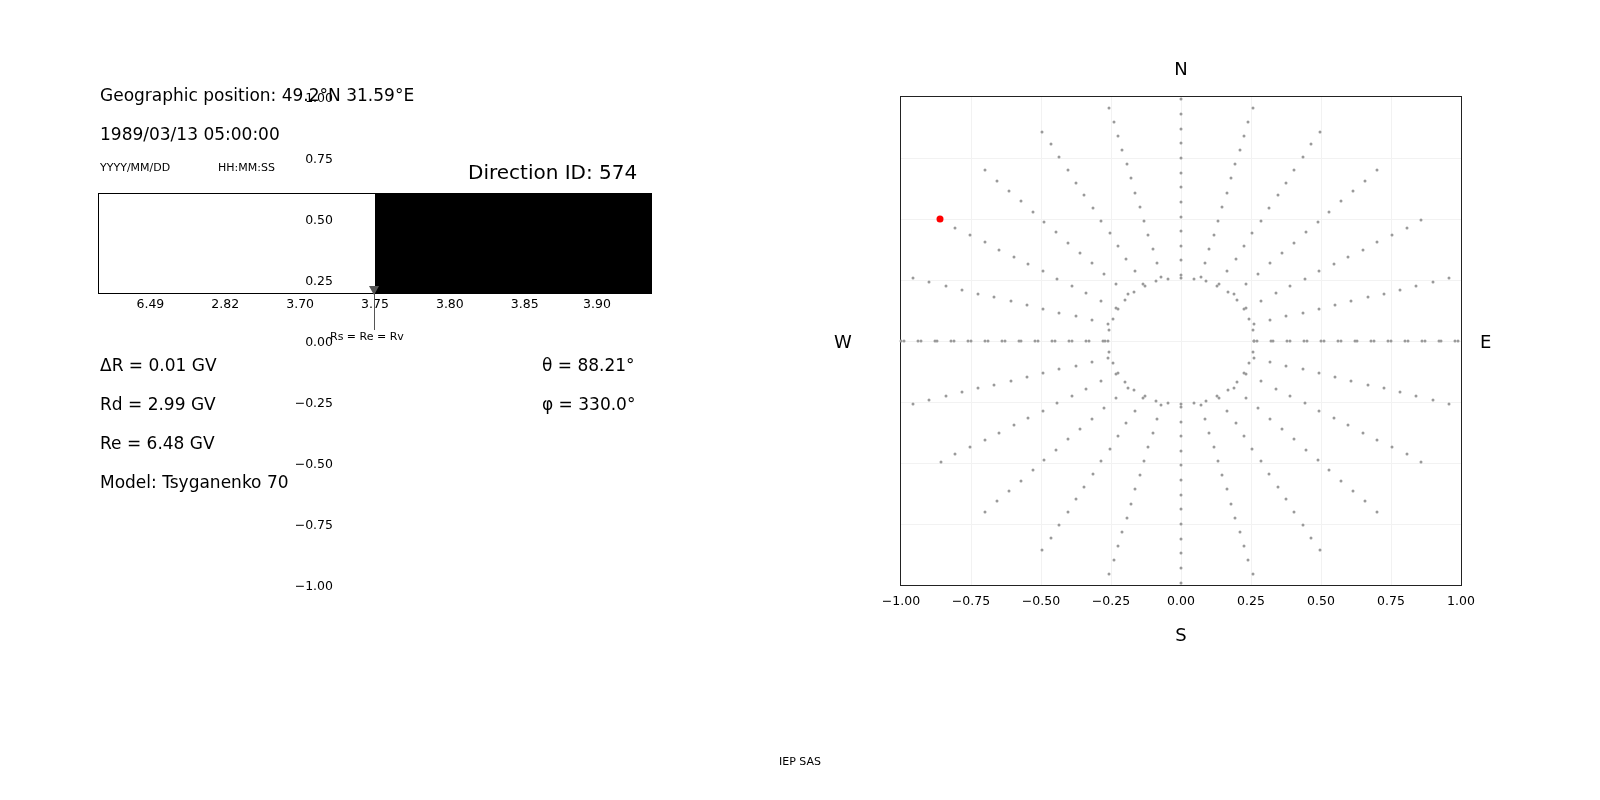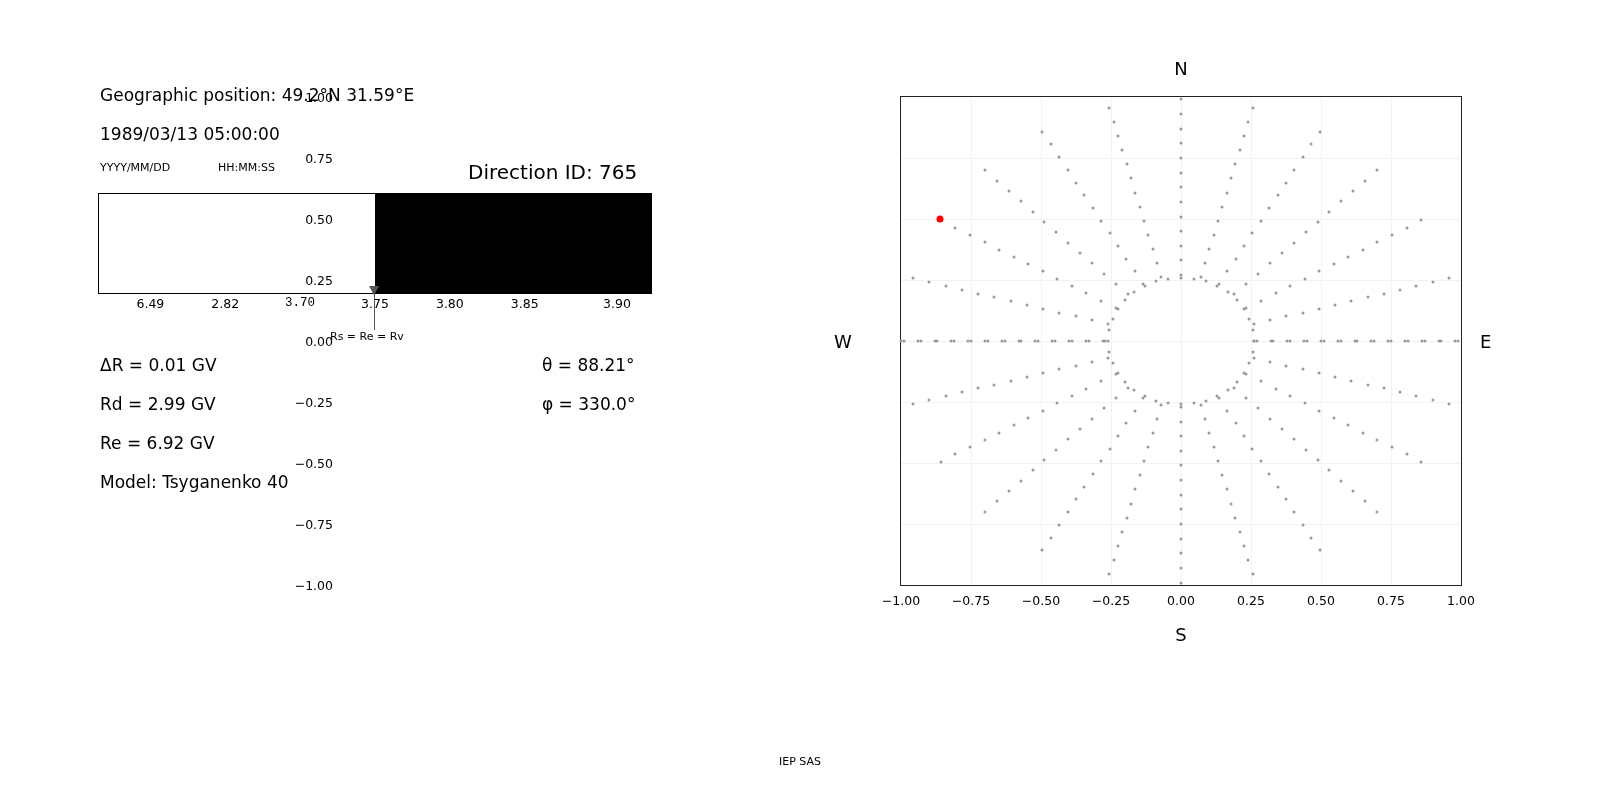--- a/index.html
+++ b/index.html
@@ -271,54 +271,54 @@
 <div id="left-panel">
 
   <div class="txt" id="geo-position">Geographic position: 49.2°N 31.59°E</div>
 
   <div class="txt" id="datetime">1989/03/13 05:00:00</div>
 
   <div class="txt" id="date-format-label">YYYY/MM/DD</div>
 
   <div class="txt" id="time-format-label">HH:MM:SS</div>
 
-  <div class="txt" id="direction-id">Direction ID: 765</div>
+  <div class="txt" id="direction-id">Direction ID: 574</div>
 
   <div id="penumbra-plot">
     <div id="penumbra-white"></div>
     <div id="penumbra-black"></div>
   </div>
 
   <div id="penumbra-axis">
       <div class="tick-label" style="left: 52.4054px;">6.49</div>
       <div class="tick-label" style="left: 127.27px;">2.82</div>
-      <div class="tick-label" style="left: 202.135px; font-family: Liberation Mono, monospace;">3.70</div>
+      <div class="tick-label" style="left: 202.135px;">3.70</div>
       <div class="tick-label" style="left: 277px;">3.75</div>
       <div class="tick-label" style="left: 351.865px;">3.80</div>
       <div class="tick-label" style="left: 426.73px;">3.85</div>
-      <div class="tick-label" style="left: 519px;">3.90</div>
+      <div class="tick-label" style="left: 499px;">3.90</div>
     </div>
   <div id="rs-arrow"></div>
   <div id="rs-arrow-head"></div>
   <div class="txt" id="rs-label">Rs = Re = Rv</div>
 
   <div id="readouts">
       <div class="readout-row">
         <div class="readout-left">ΔR = 0.01 GV</div>
         <div class="readout-right">θ = 88.21°</div>
       </div>
       <div class="readout-row">
         <div class="readout-left">Rd = 2.99 GV</div>
         <div class="readout-right">φ = 330.0°</div>
       </div>
       <div class="readout-row">
-        <div class="readout-left">Re = 6.92 GV</div>
+        <div class="readout-left">Re = 6.48 GV</div>
       </div>
       <div class="readout-row">
-        <div class="readout-left">Model: Tsyganenko 40</div>
+        <div class="readout-left">Model: Tsyganenko 70</div>
       </div>
     </div>
 </div>
 
 <div id="right-panel">
   <div id="label-n">N</div>
   <div id="label-s">S</div>
   <div id="label-w">W</div>
   <div id="label-e">E</div>
 

